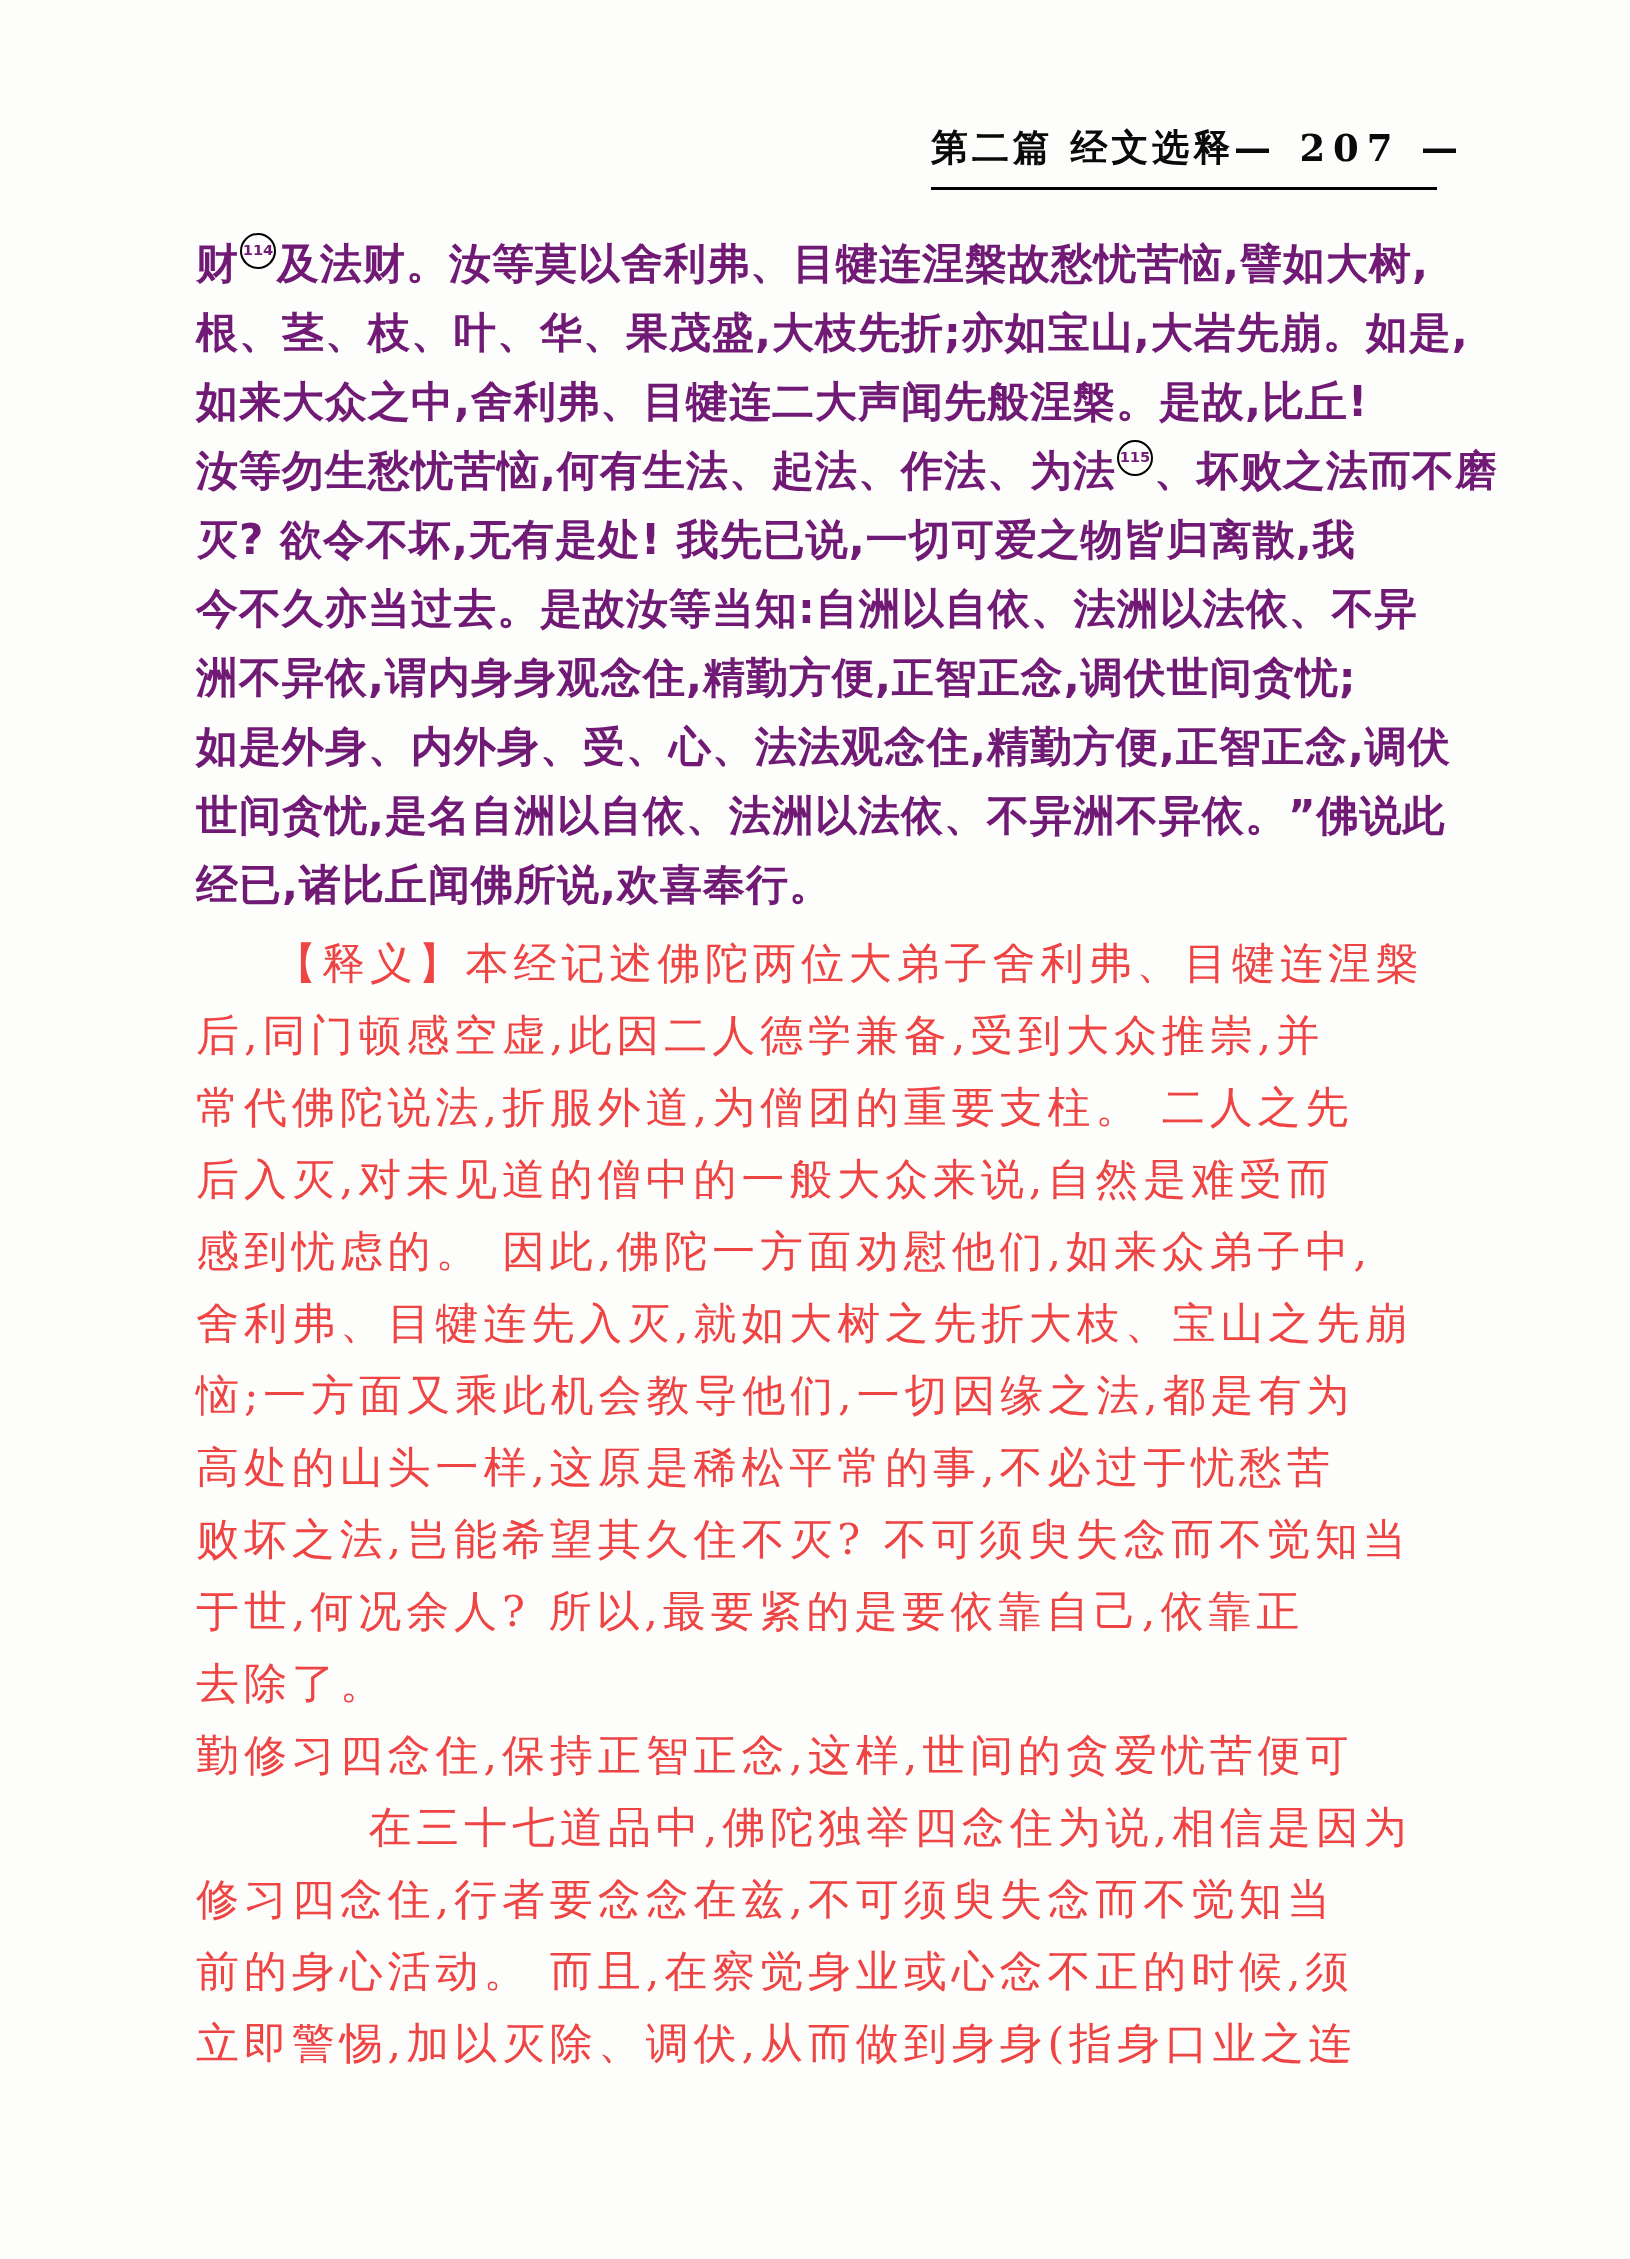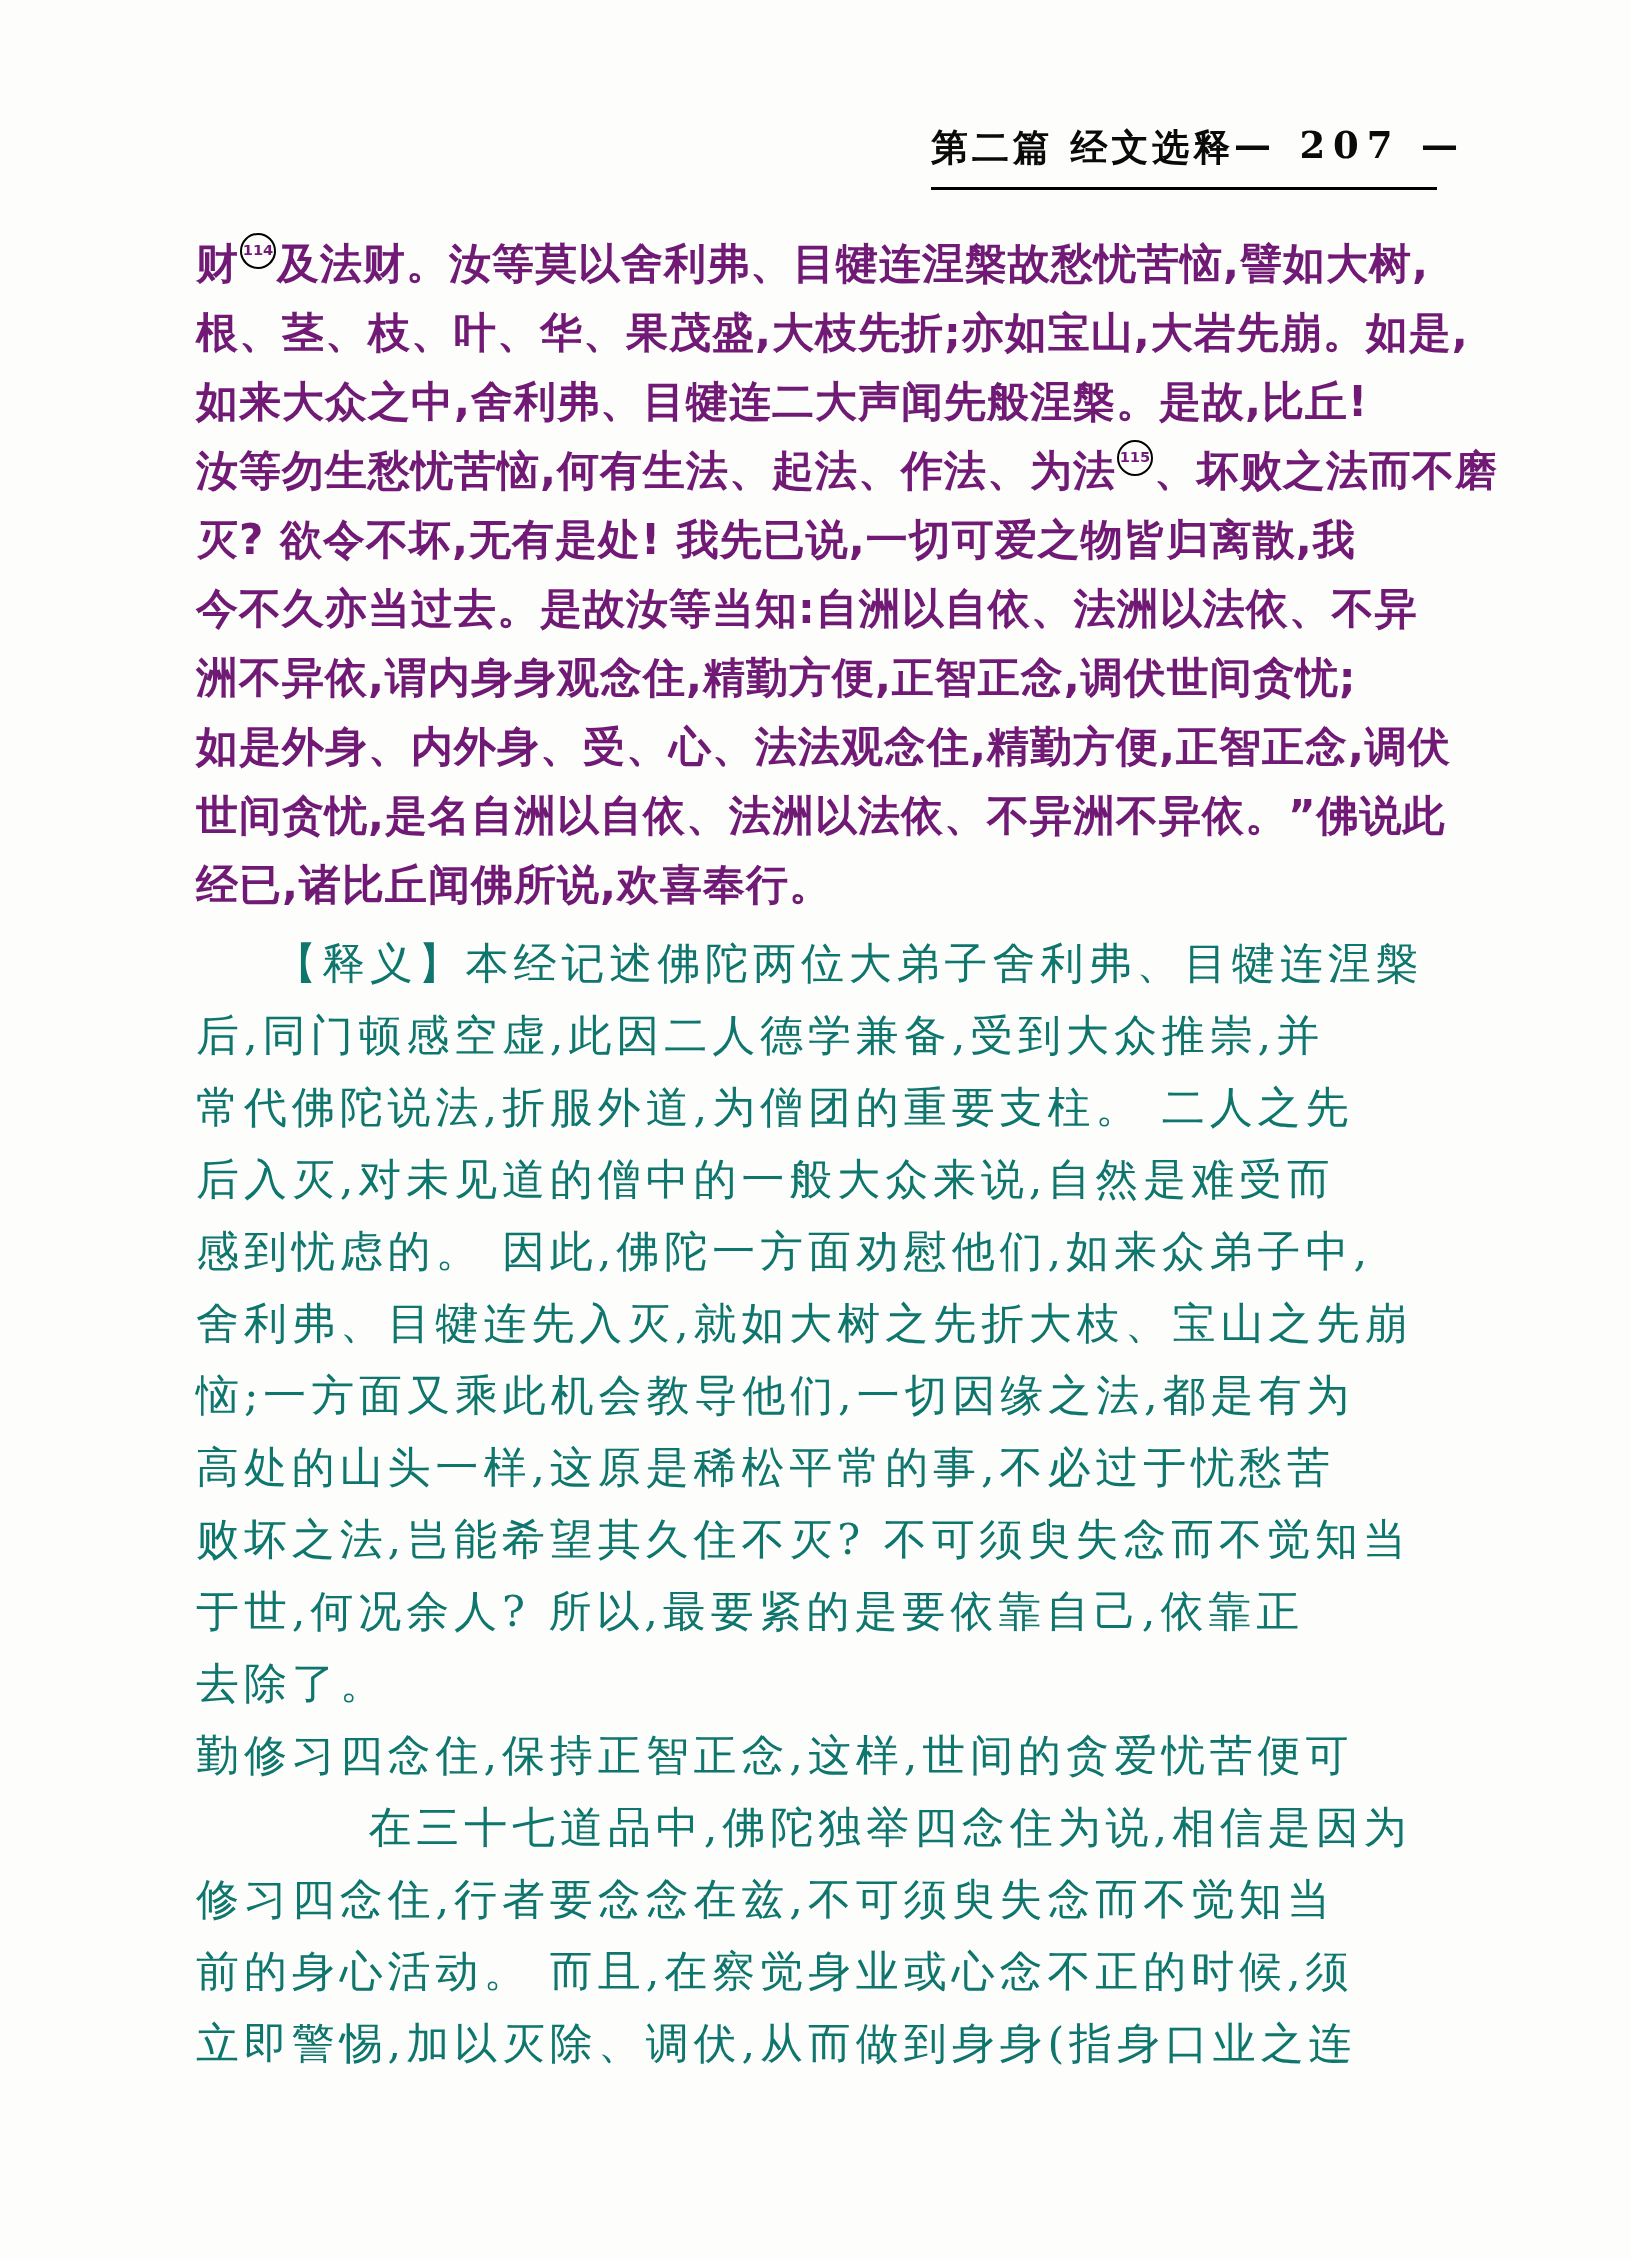--- a/index.html
+++ b/index.html
@@ -19,21 +19,21 @@
   
   .running-head {
     position: absolute;
     left: 931px;
     top: 123px;
     width: 506px;
     padding-bottom: 13.7px;
     border-bottom: 3.9px solid #000;
     display: flex;
     justify-content: space-between;
-    align-items: flex-start;
+    align-items: center;
     font-family: "DejaVu Sans", sans-serif;
     font-weight: bold;
     font-size: 37px;
     letter-spacing: 3.9px;
     white-space: nowrap;
   }
   .running-head .pgnum {
     font-family: "DejaVu Serif", serif;
     letter-spacing: 7.8px;
   }
@@ -57,21 +57,21 @@
   
   .commentary {
     position: absolute;
     left: 196px;
     top: 927px;
     width: 1284px;
     font-family: "DejaVu Serif", serif;
     font-weight: normal;
     font-size: 43px;
     letter-spacing: 4.9px;
-    color: #0f766e;
+    color: #ef4444;
   }
   .commentary .line {
     height: 72px;
     line-height: 72px;
     white-space: nowrap;
   }
   .indent-1 { padding-left: 78px; }
   .indent-2 { padding-left: 104px; text-align: center; }
   
   .fn {

